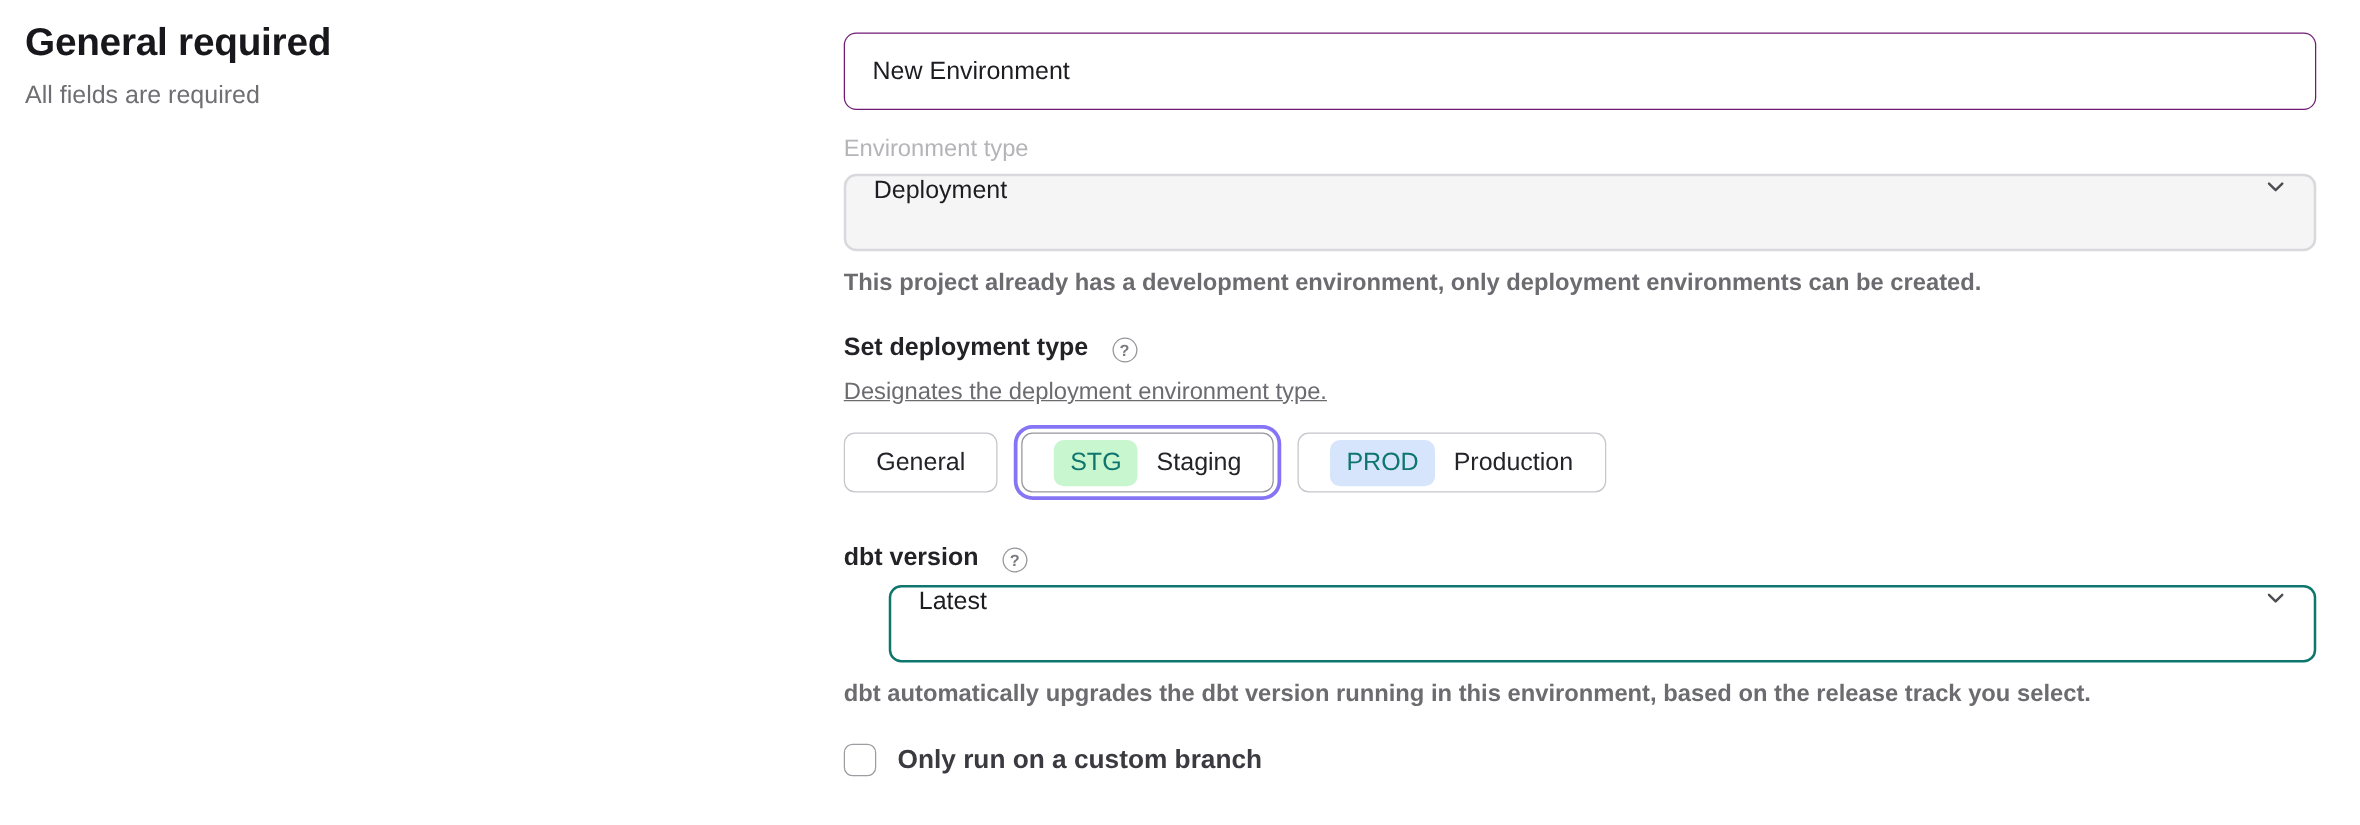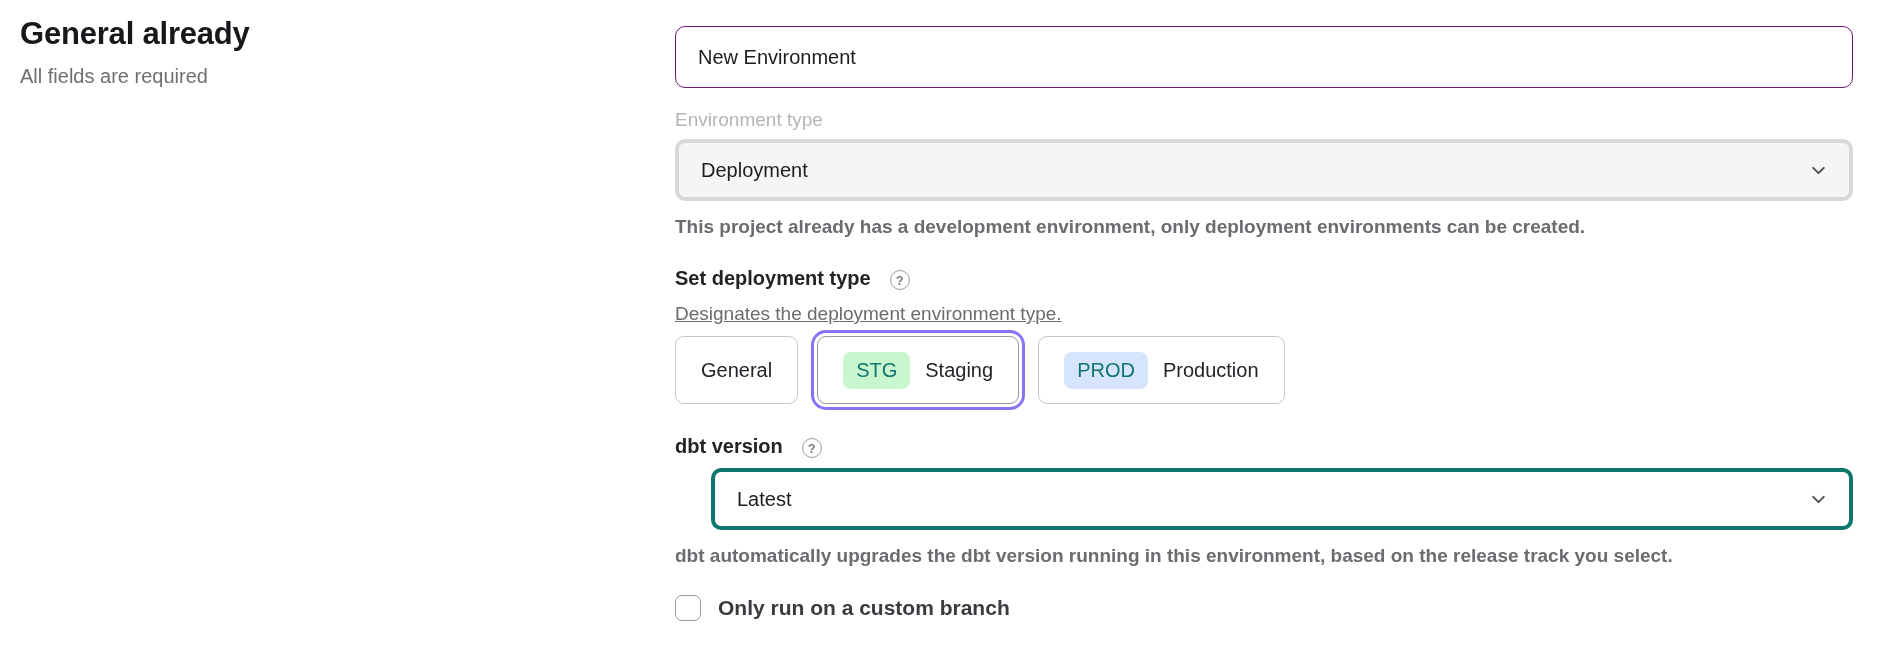--- a/index.html
+++ b/index.html
@@ -27,23 +27,23 @@
     background: #ffffff;
     font-family: "Liberation Sans", sans-serif;
     font-size: 20px; color: #1c1c21;
     padding: 0 22px;
     outline: none;
     display: block;
   }
 
   .select-box {
     width: 100%; height: 62px;
-    border: 4px solid #0f766e; border-radius: 10px;
+    border: 2px solid #0f766e; border-radius: 10px;
     background: #ffffff;
-    display: flex; align-items: center; justify-content: space-between;
+    display: flex; justify-content: space-between;
     padding: 0 22px;
     font-size: 20px; color: #1c1c21;
     cursor: pointer;
   }
   .select-box.disabled { background: #f5f5f6; border-color: #d9d9dd; cursor: default; }
   .chevron { flex: 0 0 auto; margin-left: 12px; display: flex; }
 
   .helper-text { font-size: 19px; line-height: 24px; color: #6b6b70; margin-top: 14px; font-weight: bold; }
 
   .section-head { display: flex; align-items: flex-end; gap: 19px; margin-top: 27px; }
@@ -51,21 +51,21 @@
   .help-icon {
     width: 20px; height: 20px; border: 1.5px solid #95959a; border-radius: 50%;
     display: inline-flex; align-items: center; justify-content: center;
     font-size: 13px; font-weight: 700; color: #7a7a80; line-height: 1;
   }
   .section-desc { font-size: 19px; line-height: 24px; color: #6b6b70; margin-top: 12px; text-decoration: underline; }
 
   .btn-row { display: flex; align-items: center; gap: 19px; margin-top: 10px; height: 68px; }
   .type-btn {
     display: inline-flex; align-items: center; gap: 15px;
-    height: 68px; padding: 0 25px;
+    height: 48px; padding: 0 25px;
     background: #ffffff;
     border: 1px solid #c6c6cb; border-radius: 9px;
     font-family: "Liberation Sans", sans-serif;
     font-size: 20px; font-weight: 500; color: #232329;
     cursor: pointer;
   }
   .type-btn.selected {
     border-color: #97979c;
     box-shadow: 0 0 0 3px #ffffff, 0 0 0 6px #8574f4;
   }
@@ -85,21 +85,21 @@
     width: 26px; height: 26px;
     border: 1.5px solid #9c9ca1; border-radius: 7px;
     background: #ffffff; cursor: pointer; flex: 0 0 auto;
   }
   .checkbox-label { font-size: 21px; font-weight: 700; color: #3a3a40; }
 </style>
 </head>
 <body>
 
 <div class="left-col">
-  <div class="page-title">General already</div>
+  <div class="page-title">General required</div>
   <div class="page-subtitle">All fields are required</div>
 </div>
 
 <div class="form-col">
 
   <input class="text-input" type="text" value="New Environment" style="">
 
   <div class="field-label disabled" style="margin-top: 21px;">Environment type</div>
   <div class="select-box disabled">
     <span>Deployment</span>

